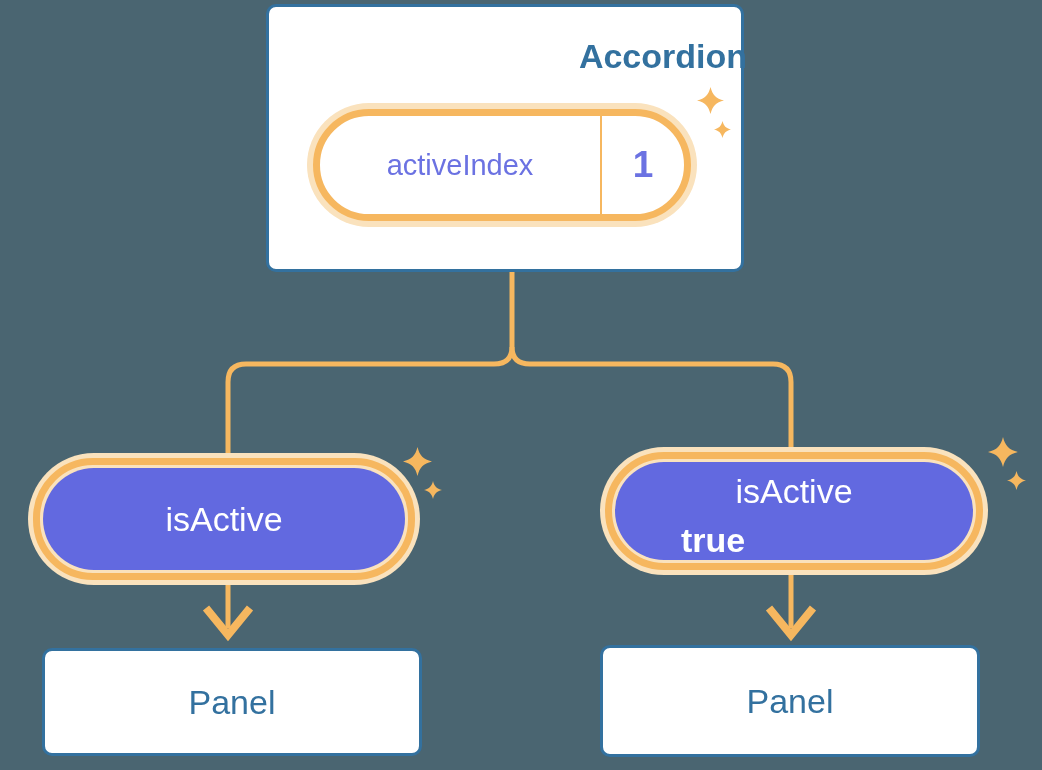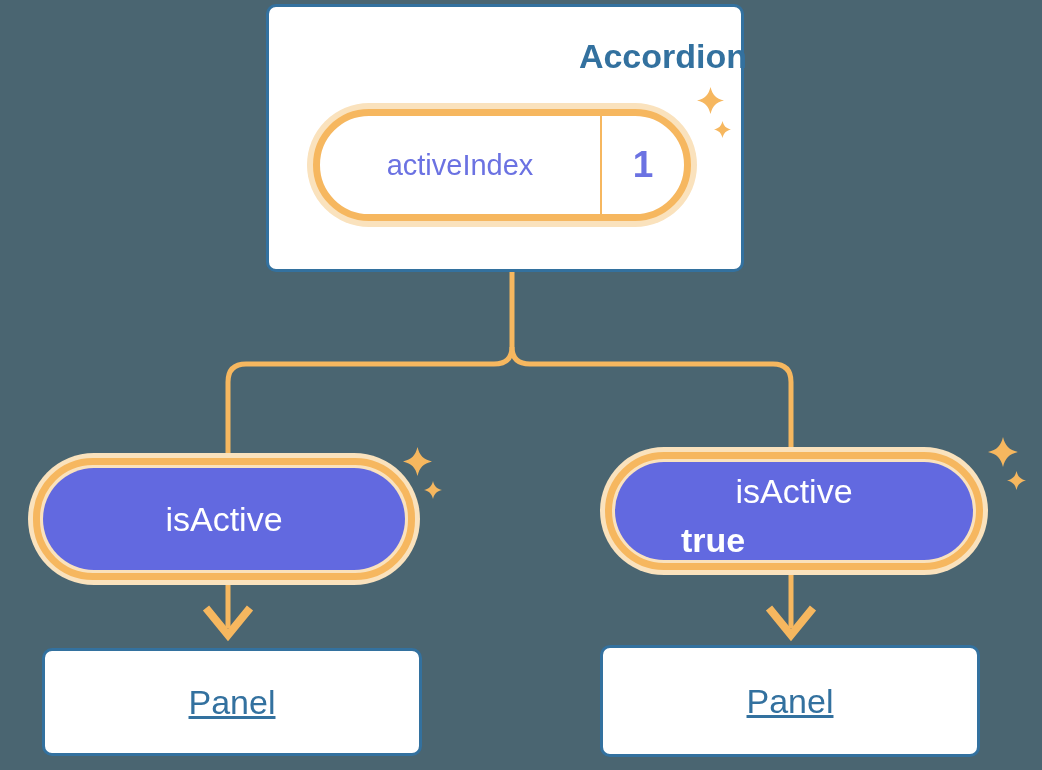--- a/index.html
+++ b/index.html
@@ -49,21 +49,20 @@
     width:100%;
     text-align:right;
     font-size:34px;
     font-weight:700;
     color:var(--card-text);
   }
   .panel-label{
     font-size:34px;
     font-weight:500;
     color:var(--card-text);
-    text-decoration:underline;
   }
   
   .pill-state{
     position:absolute;
     left:307px; top:103px;
     width:390px; height:124px;
     border-radius:62px;
     background:var(--halo-orange);
     padding:6px;
     box-sizing:border-box;

